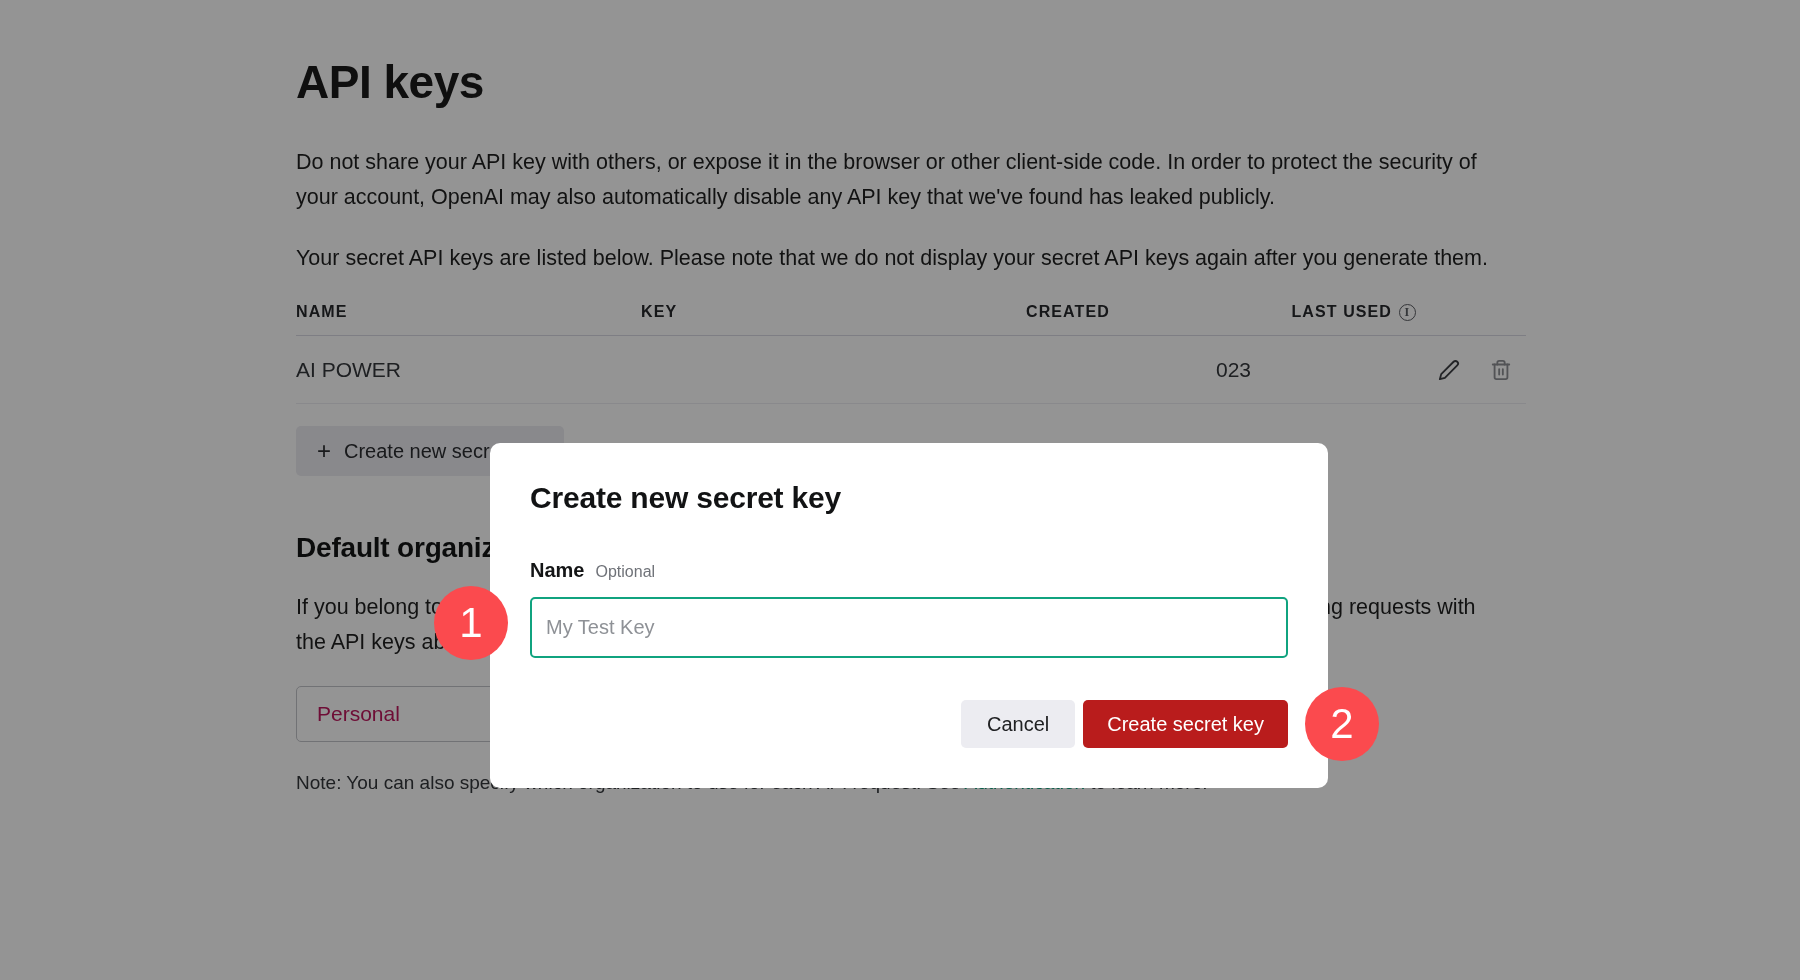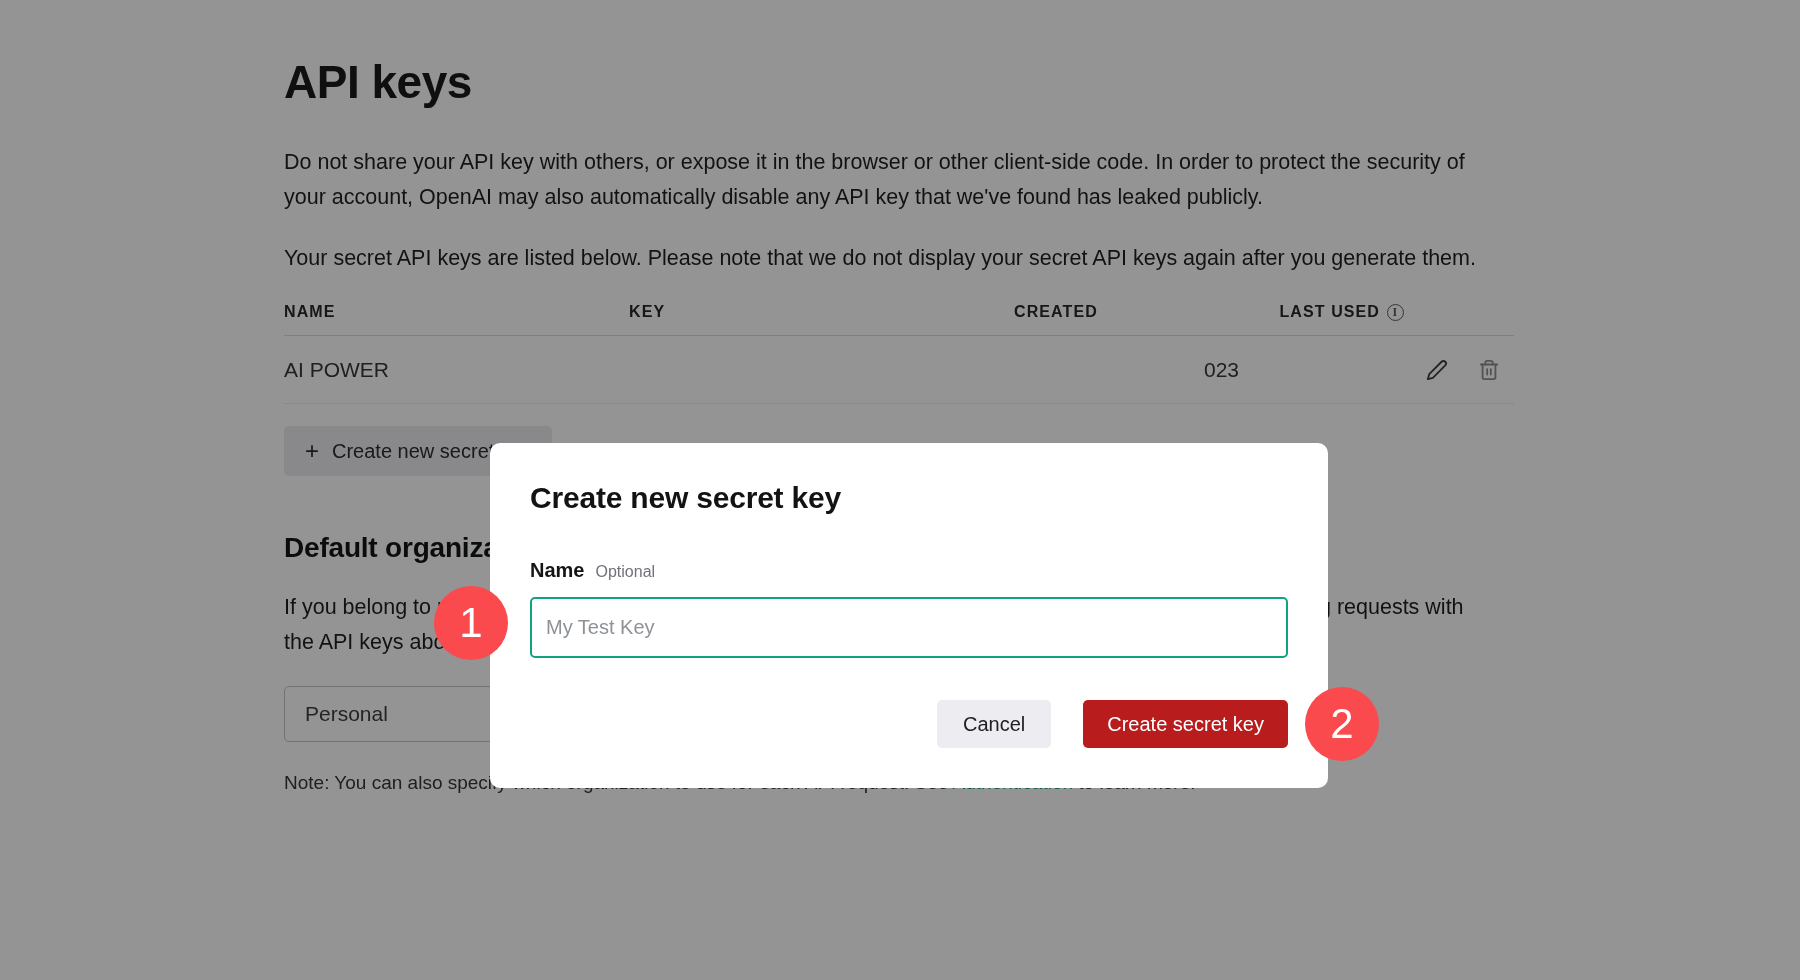--- a/index.html
+++ b/index.html
@@ -19,21 +19,21 @@
   
   #page {
     position: absolute;
     inset: 0;
     background: #ffffff;
     padding: 0;
   }
 
   #page-inner {
     position: absolute;
-    left: 284px;
+    left: 296px;
     top: 56px;
     width: 1230px;
   }
 
   .page-title {
     font-size: 46px;
     font-weight: bold;
     color: #1a1a1a;
     letter-spacing: -0.5px;
     line-height: 1.15;
@@ -142,21 +142,21 @@
     width: 320px;
     height: 56px;
     border: 1px solid #c3c5ca;
     border-radius: 5px;
     background: #ffffff;
     display: flex;
     align-items: center;
     justify-content: space-between;
     padding: 0 20px 0 20px;
     font-size: 21px;
-    color: #404040;
+    color: #be185d;
   }
   .chevron {
     width: 17px; height: 10px;
     color: #6e7075;
   }
 
   .note {
     margin-top: 30px;
     font-size: 19px;
     color: #34373c;
@@ -219,21 +219,21 @@
     padding: 0 14px;
     font-family: "Liberation Sans", sans-serif;
     outline: none;
   }
   .name-input::placeholder { color: #8e9196; }
 
   .modal-actions {
     margin-top: 42px;
     display: flex;
     justify-content: flex-end;
-    gap: 32px;
+    gap: 8px;
   }
 
   .btn {
     border: none;
     border-radius: 5px;
     font-size: 20px;
     font-family: "Liberation Sans", sans-serif;
     height: 48px;
     padding: 0 26px;
     cursor: pointer;

